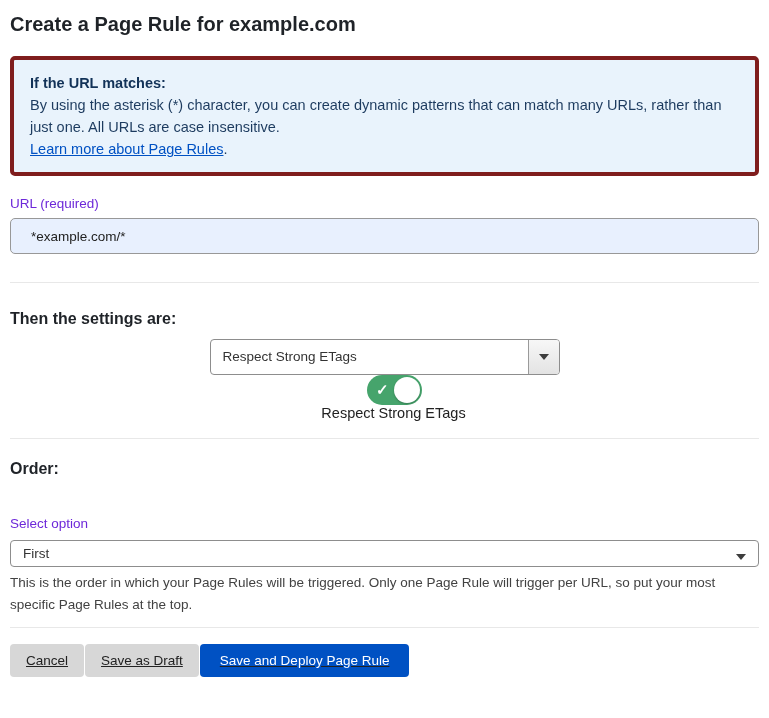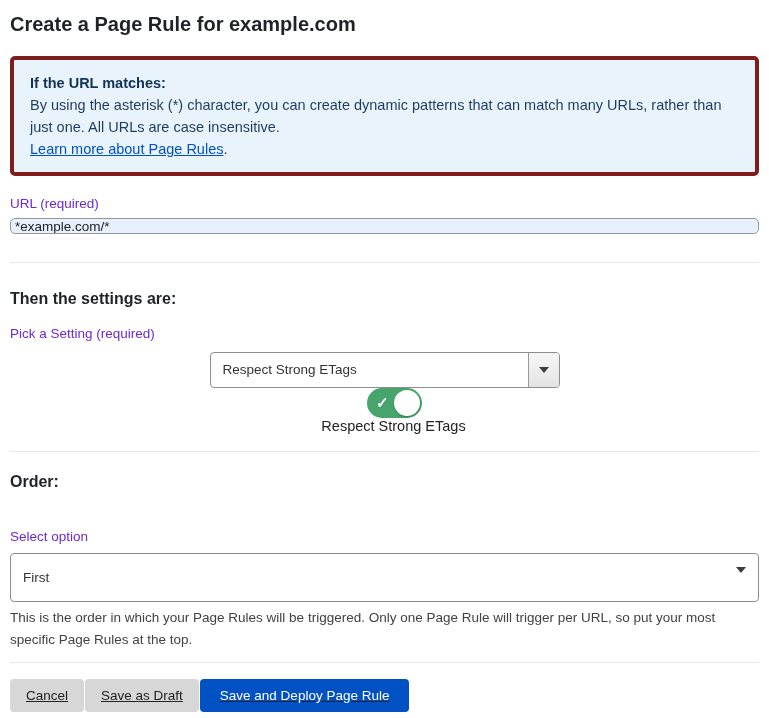--- a/index.html
+++ b/index.html
@@ -40,26 +40,26 @@
 
   .field-label {
     font-size: 13.5px;
     color: #6d28d9;
     margin-top: 20px;
   }
 
   input.url-input {
     display: block;
     width: 100%;
-    height: 16px;
+    height: 36px;
     margin-top: 7px;
     border: 1px solid #989898;
     border-radius: 5px;
     background: #e8f0fe;
-    padding: 0 4px;
+    padding: 0 20px;
     font-family: "Liberation Sans", sans-serif;
     font-size: 13.5px;
     color: #222;
     outline: none;
   }
 
   .divider {
     border: none;
     border-top: 1px solid #e8e8e8;
     margin: 28px 0 0 0;
@@ -161,21 +161,21 @@
     padding: 9px 16px;
     cursor: pointer;
   }
   .btn.gray { background: #d7d7d7; color: #222; }
   .btn.blue { background: #0051c3; color: #ffffff; padding: 9px 20px; }
   .btn.add-setting { margin-top: 32px; }
 
   .select {
     position: relative;
     width: 100%;
-    height: 49px;
+    height: 27px;
     margin-top: 9px;
     border: 1px solid #8d8d8d;
     border-radius: 4px;
     background: #ffffff;
     display: flex;
     align-items: center;
     padding: 0 34px 0 12px;
     font-size: 13.5px;
     color: #333;
     cursor: pointer;
@@ -213,21 +213,20 @@
     <div><a class="info-link">Learn more about Page Rules</a><span>.</span></div>
   </div>
 
   <div class="field-label">URL (required)</div>
   <input class="url-input" type="text" value="*example.com/*" style="">
 
   <hr class="divider">
 
   <h2 class="section-heading">Then the settings are:</h2>
 
-  <div class="field-label tight">Pick a Setting (required)</div>
 
   <div class="setting-row">
     <div class="combobox">
       <div class="combobox-value">Respect Strong ETags</div>
       <div class="combobox-caret-btn">
         <span class="caret-down"></span>
       </div>
     </div>
     <div class="toggle" id="etags-toggle">
       <span class="toggle-check">✓</span>

